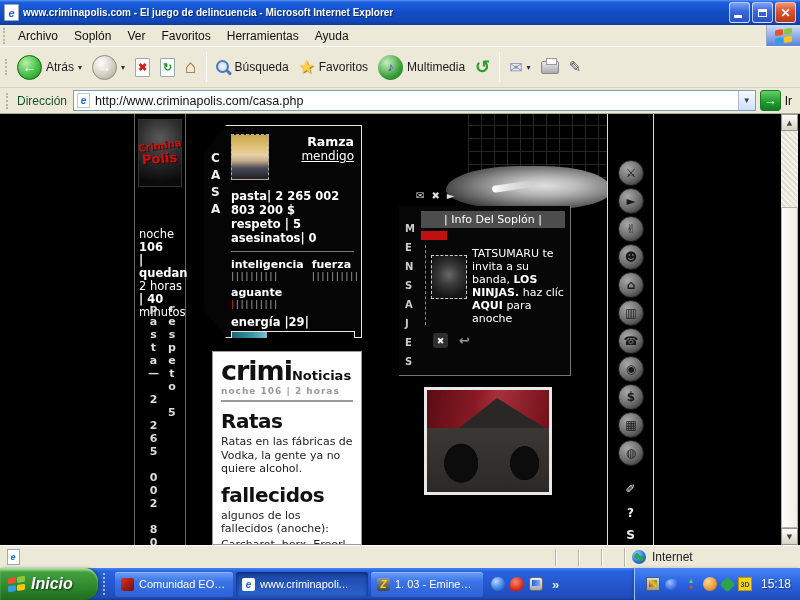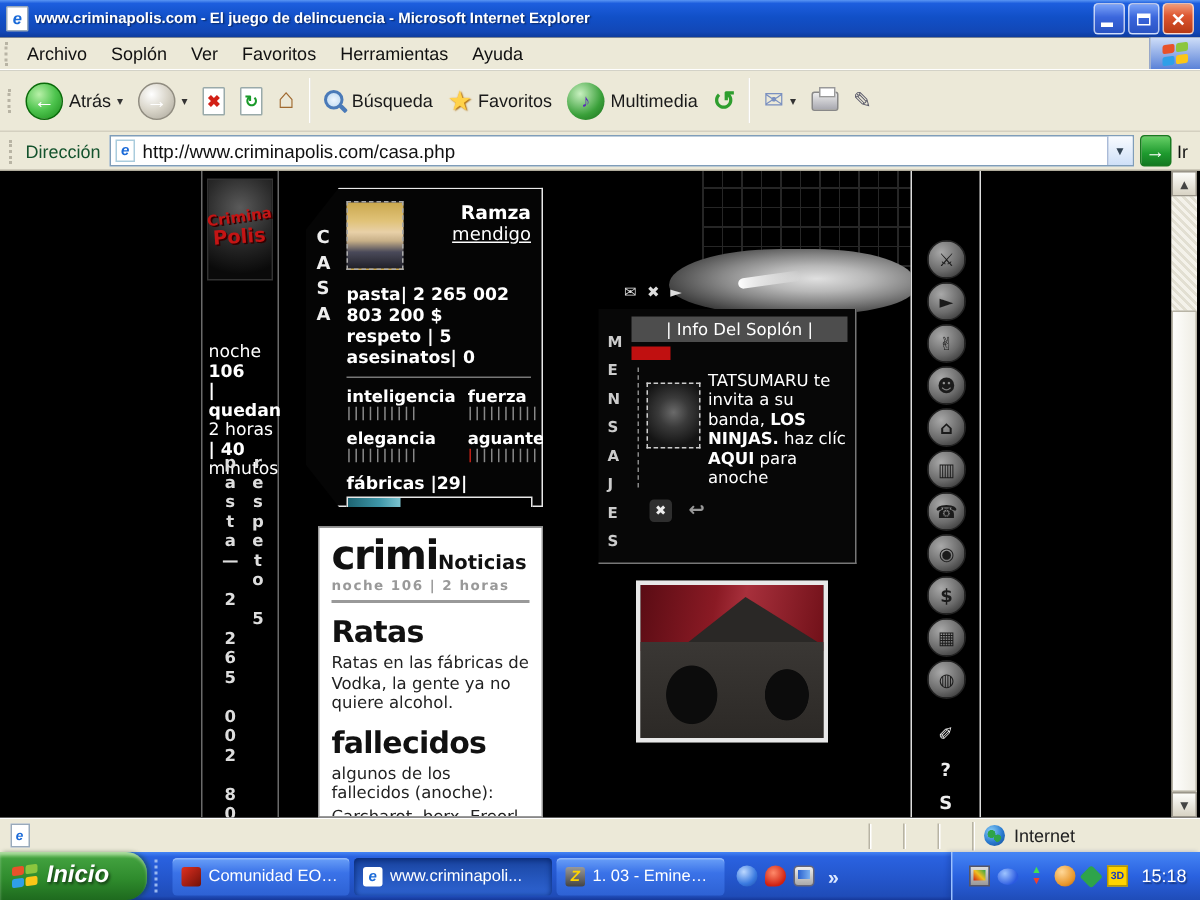--- a/index.html
+++ b/index.html
@@ -103,21 +103,21 @@
     white-space:pre-line; color:#eee; }
   .pp-main { position:absolute; left:27px; top:8px; right:7px; }
   .pp-head { display:flex; }
   .avatar { width:38px; height:46px; border:1px dashed #aaa; flex:none;
     background:linear-gradient(180deg,#caa84e 0%,#e0c278 28%,#e8d0a8 45%,#c8b088 58%,#4a4a5a 75%,#202028 100%); }
   .pp-names { flex:1; text-align:right; }
   .pp-name { font-size:12.5px; font-weight:bold; }
   .pp-class { font-size:12px;text-decoration:underline; }
   .pp-stats { margin-top:9px; font-size:11.5px; font-weight:bold; line-height:14px; }
   .pp-divider { border-top:1px solid #777; margin:6px 0 6px; }
-  .attr-grid { display:grid; grid-template-columns:1fr 1fr; gap:5px 8px; }
+  .attr-grid { display:grid; grid-template-columns:1fr 1fr 1fr; gap:5px 8px; }
   .attr-label { font-size:11px; font-weight:bold; }
   .ticks { font-size:9px; letter-spacing:1.5px; color:#888; font-weight:bold; }
   .ticks .red { color:#c22016; }
   .energy-row { margin-top:6px; font-size:11.5px; font-weight:bold; }
   .energy-bar { margin-top:2px; width:124px; height:13px; border:1px solid #e8e8e8; background:#000; }
   .energy-fill { width:29%; height:100%; background:linear-gradient(90deg,#1d6472,#3e96a8 60%,#7cc4d0); }
 
   .grid-bg { position:absolute; left:468px; top:0; width:145px; height:64px;
     background-image:repeating-linear-gradient(0deg,#262626 0 1px,transparent 1px 13px),
                      repeating-linear-gradient(90deg,#262626 0 1px,transparent 1px 13px); }
@@ -184,21 +184,21 @@
     background:linear-gradient(90deg,#fefefc,#efede4); border-radius:1px; }
 
   
   .statusbar { height:23px; background:#ece9d8; border-top:1px solid #fff; display:flex; align-items:center;
     font-size:12px; color:#222; }
   .st-ie { width:26px; display:flex; justify-content:center; }
   .st-ie .pg { width:13px; height:16px; background:#fff; border:1px solid #9ab; display:flex; align-items:center;
     justify-content:center; font-size:9px; font-weight:bold; font-style:italic; color:#1a6ad8; }
   .st-fill { flex:1; }
   .st-cell { width:23px; height:17px; border-left:1px solid #b8b4a4; box-shadow:1px 0 0 #fff inset; }
-  .st-inet { width:152px; height:19px; border-left:1px solid #b8b4a4; box-shadow:1px 0 0 #fff inset;
+  .st-inet { width:176px; height:19px; border-left:1px solid #b8b4a4; box-shadow:1px 0 0 #fff inset;
     display:flex; align-items:center; gap:6px; padding-left:7px; }
   .globe { width:14px; height:14px; border-radius:50%; position:relative;
     background:radial-gradient(circle at 35% 30%,#8ad0f8,#2a7ad0 55%,#134a90); }
   .globe:after { content:""; position:absolute; inset:2px; border-radius:50%;
     background:radial-gradient(circle at 30% 40%,#2ea44a 28%,transparent 30%),
                radial-gradient(circle at 72% 68%,#2ea44a 24%,transparent 26%); }
 
   
   .taskbar { height:32px; display:flex; align-items:center; position:relative;
     background:linear-gradient(180deg,#4585f5 0%,#2a62e0 10%,#2456cc 55%,#1f4cb8 92%,#16389a 100%); }
@@ -424,21 +424,21 @@
           <div>
             <div class="attr-label">elegancia</div>
             <div class="ticks">||||||||||</div>
           </div>
           <div>
             <div class="attr-label">aguante</div>
             <div class="ticks"><span class="red">|</span><span>|||||||||</span></div>
           </div>
         </div>
         <div class="energy-row">
-          <span>fábricas</span>
+          <span>energía</span>
           <span>|29|</span>
         </div>
         <div class="energy-bar">
             <div class="energy-fill"></div>
           </div>
       </div>
     </div>
 
     <div class="grid-bg"></div>
     <div class="corpse"></div>

